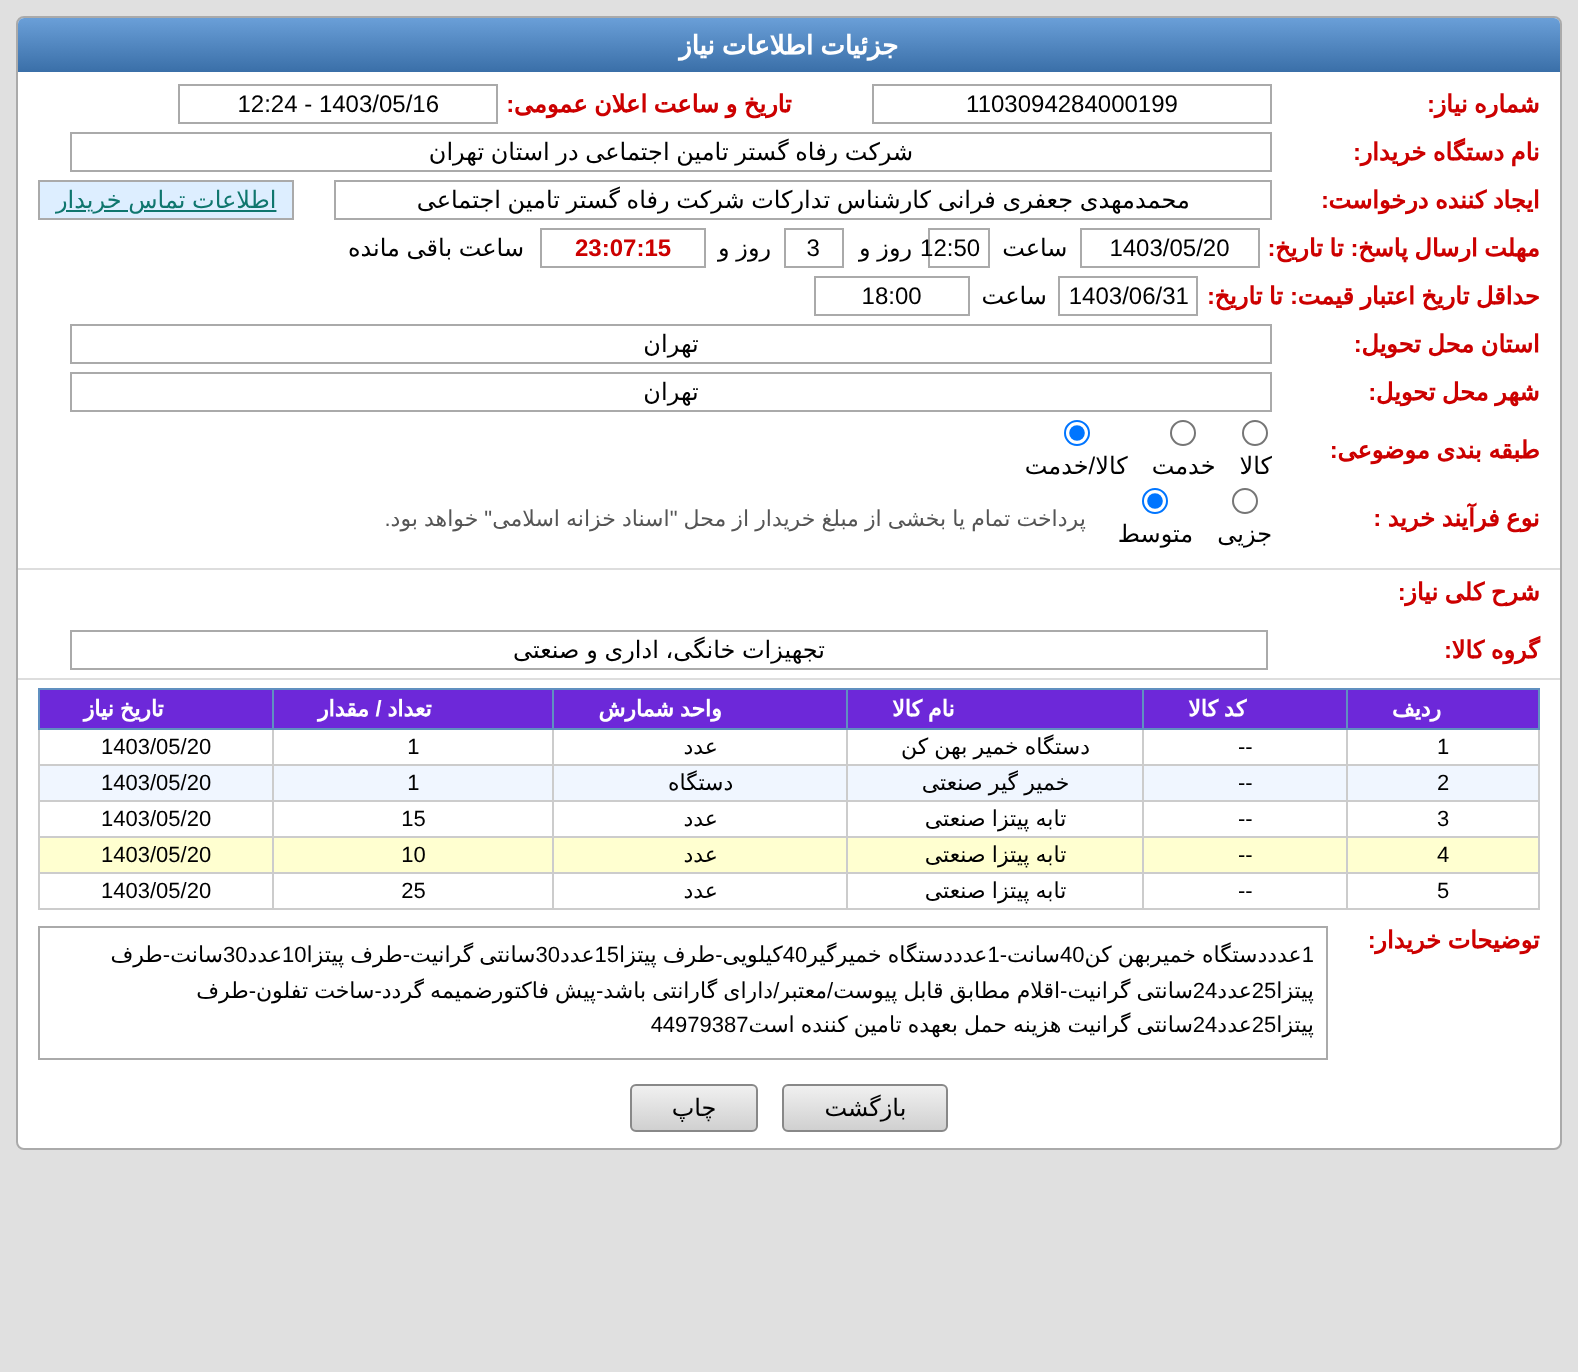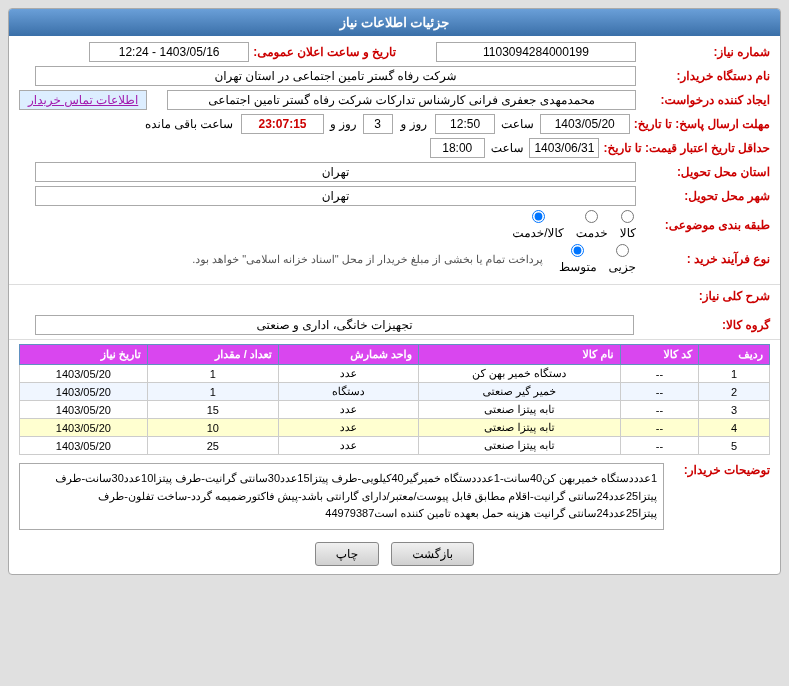--- a/index.html
+++ b/index.html
@@ -57,21 +57,21 @@
       margin-left: 16px;
     }
     .value-box-blue {
       background: #ddeeff;
       border: 1px solid #aaa;
       padding: 2px 6px;
       text-align: center;
       min-height: 20px;
     }
     .link-text {
-      color: #a21caf;
+      color: #0f766e;
       text-decoration: underline;
       cursor: pointer;
     }
     .small-box {
       background: #fff;
       border: 1px solid #aaa;
       padding: 2px 4px;
       text-align: center;
       min-height: 20px;
     }
@@ -108,25 +108,25 @@
       padding: 4px 10px;
       gap: 6px;
       border-bottom: 1px solid #ddd;
     }
     table {
       width: 100%;
       border-collapse: collapse;
       font-size: 11px;
     }
     table th {
-      background: #d946ef;
+      background: #6d28d9;
       color: #fff;
       border: 1px solid #6090c0;
-      padding: 3px 6px;
-      text-align: right;
+      padding: 3px 22px;
+      text-align: left;
     }
     table td {
       border: 1px solid #ccc;
       padding: 2px 6px;
       text-align: center;
       background: #fff;
     }
     table tr:nth-child(even) td {
       background: #f0f6ff;
     }
@@ -190,33 +190,33 @@
       <div class="info-row">
         <span class="label-cell">ایجاد کننده درخواست:</span>
         <div class="value-box">محمدمهدی جعفری فرانی کارشناس تداركات شركت رفاه گستر تامین اجتماعی</div>
         <div class="value-box-blue link-text" style="white-space:nowrap; padding: 2px 8px;">اطلاعات تماس خریدار</div>
       </div>
 
       <div class="info-row">
         <span class="label-cell">مهلت ارسال پاسخ: تا تاریخ:</span>
         <div class="small-box" style="width:90px;">1403/05/20</div>
         <span style="margin:0 2px;">ساعت</span>
-        <div class="small-box" style="width:60px;">12:50</div>
+        <div class="small-box" style="width:31px;">12:50</div>
         <span style="margin:0 4px;">روز و</span>
         <div class="small-box" style="width:30px;">3</div>
         <span style="margin:0 2px;">روز و</span>
         <div class="small-box" style="width:83px; color:#c00; font-weight:bold;">23:07:15</div>
         <span style="margin-right:4px;">ساعت باقی مانده</span>
       </div>
 
       <div class="info-row">
         <span class="label-cell">حداقل تاریخ اعتبار قیمت: تا تاریخ:</span>
         <div class="small-box" style="width:70px;">1403/06/31</div>
         <span style="margin:0 2px;">ساعت</span>
-        <div class="small-box" style="width:55px;margin-left:40px;">18:00</div>
+        <div class="small-box" style="width:78px;margin-left:40px;">18:00</div>
       </div>
 
       <div class="info-row">
         <span class="label-cell">استان محل تحویل:</span>
         <div class="value-box">تهران</div>
       </div>
 
       <div class="info-row">
         <span class="label-cell">شهر محل تحویل:</span>
         <div class="value-box">تهران</div>

